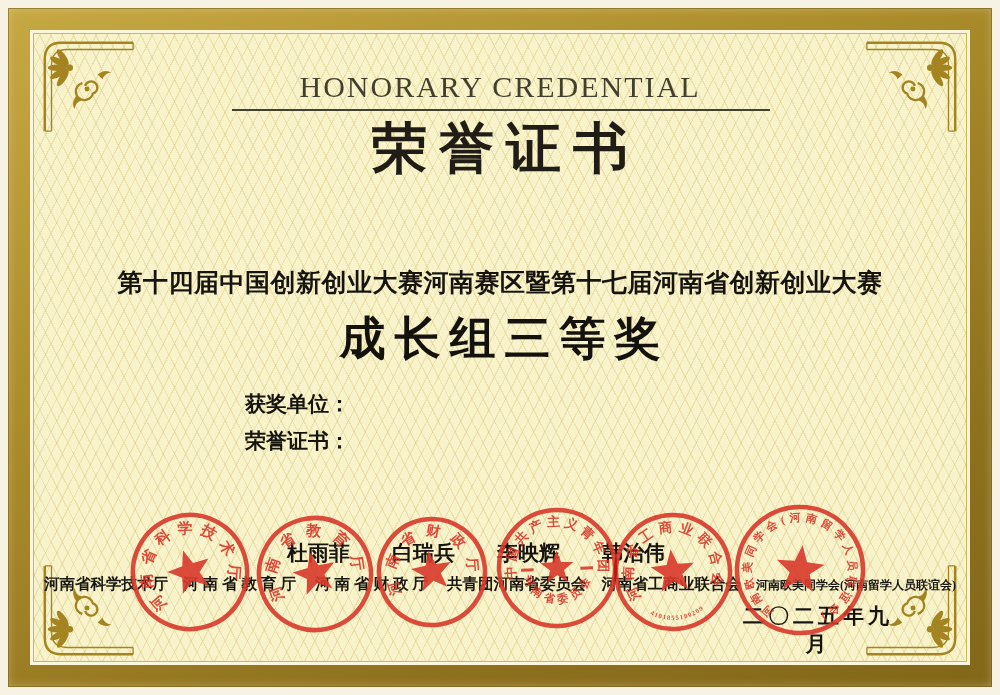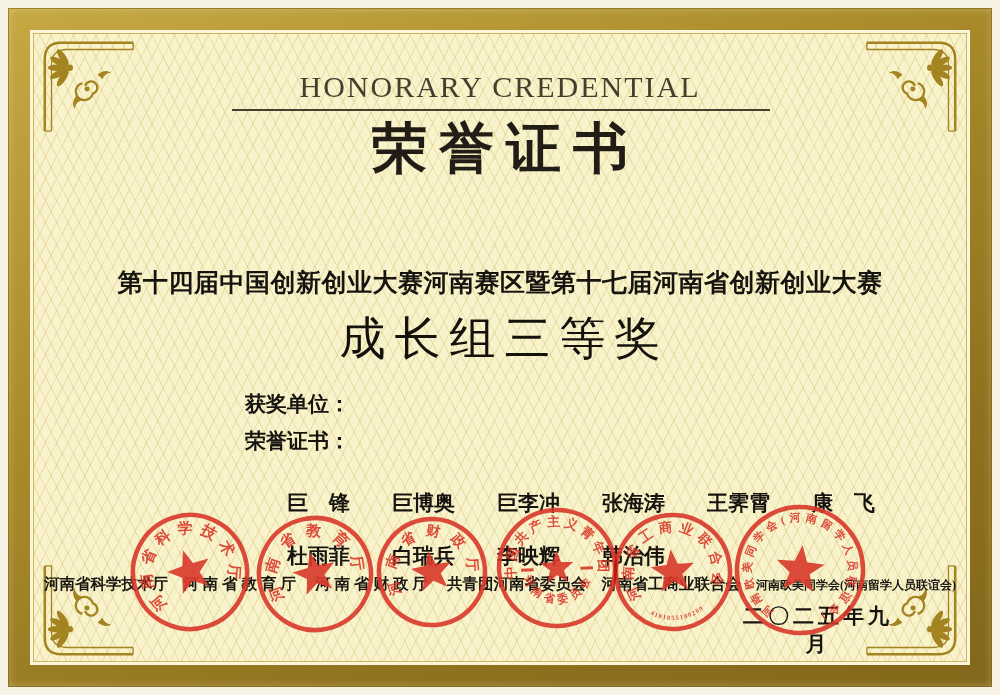--- a/index.html
+++ b/index.html
@@ -31,21 +31,21 @@
   .corner.bl{left:40px;bottom:36px;transform:scaleY(-1);}
   .corner.br{right:40px;bottom:36px;transform:rotate(180deg);}
 
   .abs{position:absolute;z-index:3;}
   .center{left:0;right:0;text-align:center;}
 
   .title-en{top:70px;font-size:30px;letter-spacing:2px;color:#433f2c;font-weight:400;}
   .divider{top:109px;left:232px;width:538px;height:2px;background:#44402e;}
   .title-cn{top:112px;font-size:55px;font-weight:700;color:#211d16;letter-spacing:12px;text-indent:12px;}
   .competition{top:266px;font-size:25px;font-weight:700;color:#17140f;letter-spacing:.5px;}
-  .award{top:308px;font-size:46px;font-weight:400;color:#15120d;letter-spacing:9px;text-indent:9px;}
+  .award{top:308px;font-size:46px;font-weight:700;color:#15120d;letter-spacing:9px;text-indent:9px;}
 
   .details{top:390px;left:245px;font-size:21px;font-weight:700;color:#17140f;z-index:3;position:absolute;}
   .details .row{display:flex;margin-bottom:9px;flex-direction:column;}
   .details .lbl{white-space:pre;width:107px;flex:none;}
   .details .val{white-space:pre;}
 
   .issuers{top:574px;display:flex;justify-content:center;align-items:baseline;gap:15px;
     font-size:15.5px;font-weight:700;color:#1a1711;z-index:5;}
   .issuers span{white-space:nowrap;}
   .issuers span:nth-child(2),.issuers span:nth-child(3){letter-spacing:4px;}
@@ -112,21 +112,21 @@
 
   <div class="details">
     <div class="row">
       <span class="lbl">获奖单位：</span>
     </div>
     <div class="row">
       <span class="lbl">荣誉证书：</span>
     </div>
     <div class="row">
       <span class="val">
-        <span>巨　锋　　巨博奥　　巨李冲　　张海涛　　王霁霄　　康　飞</span><br>
+        <br>
         <span>杜雨菲　　白瑞兵　　李映辉　　韩治伟</span>
       </span>
     </div>
   </div>
 
   <div class="abs issuers" id="issuers" style="left:0;right:0;">
       <span>河南省科学技术厅</span>
       <span>河南省教育厅</span>
       <span>河南省财政厅</span>
       <span>共青团河南省委员会</span>

